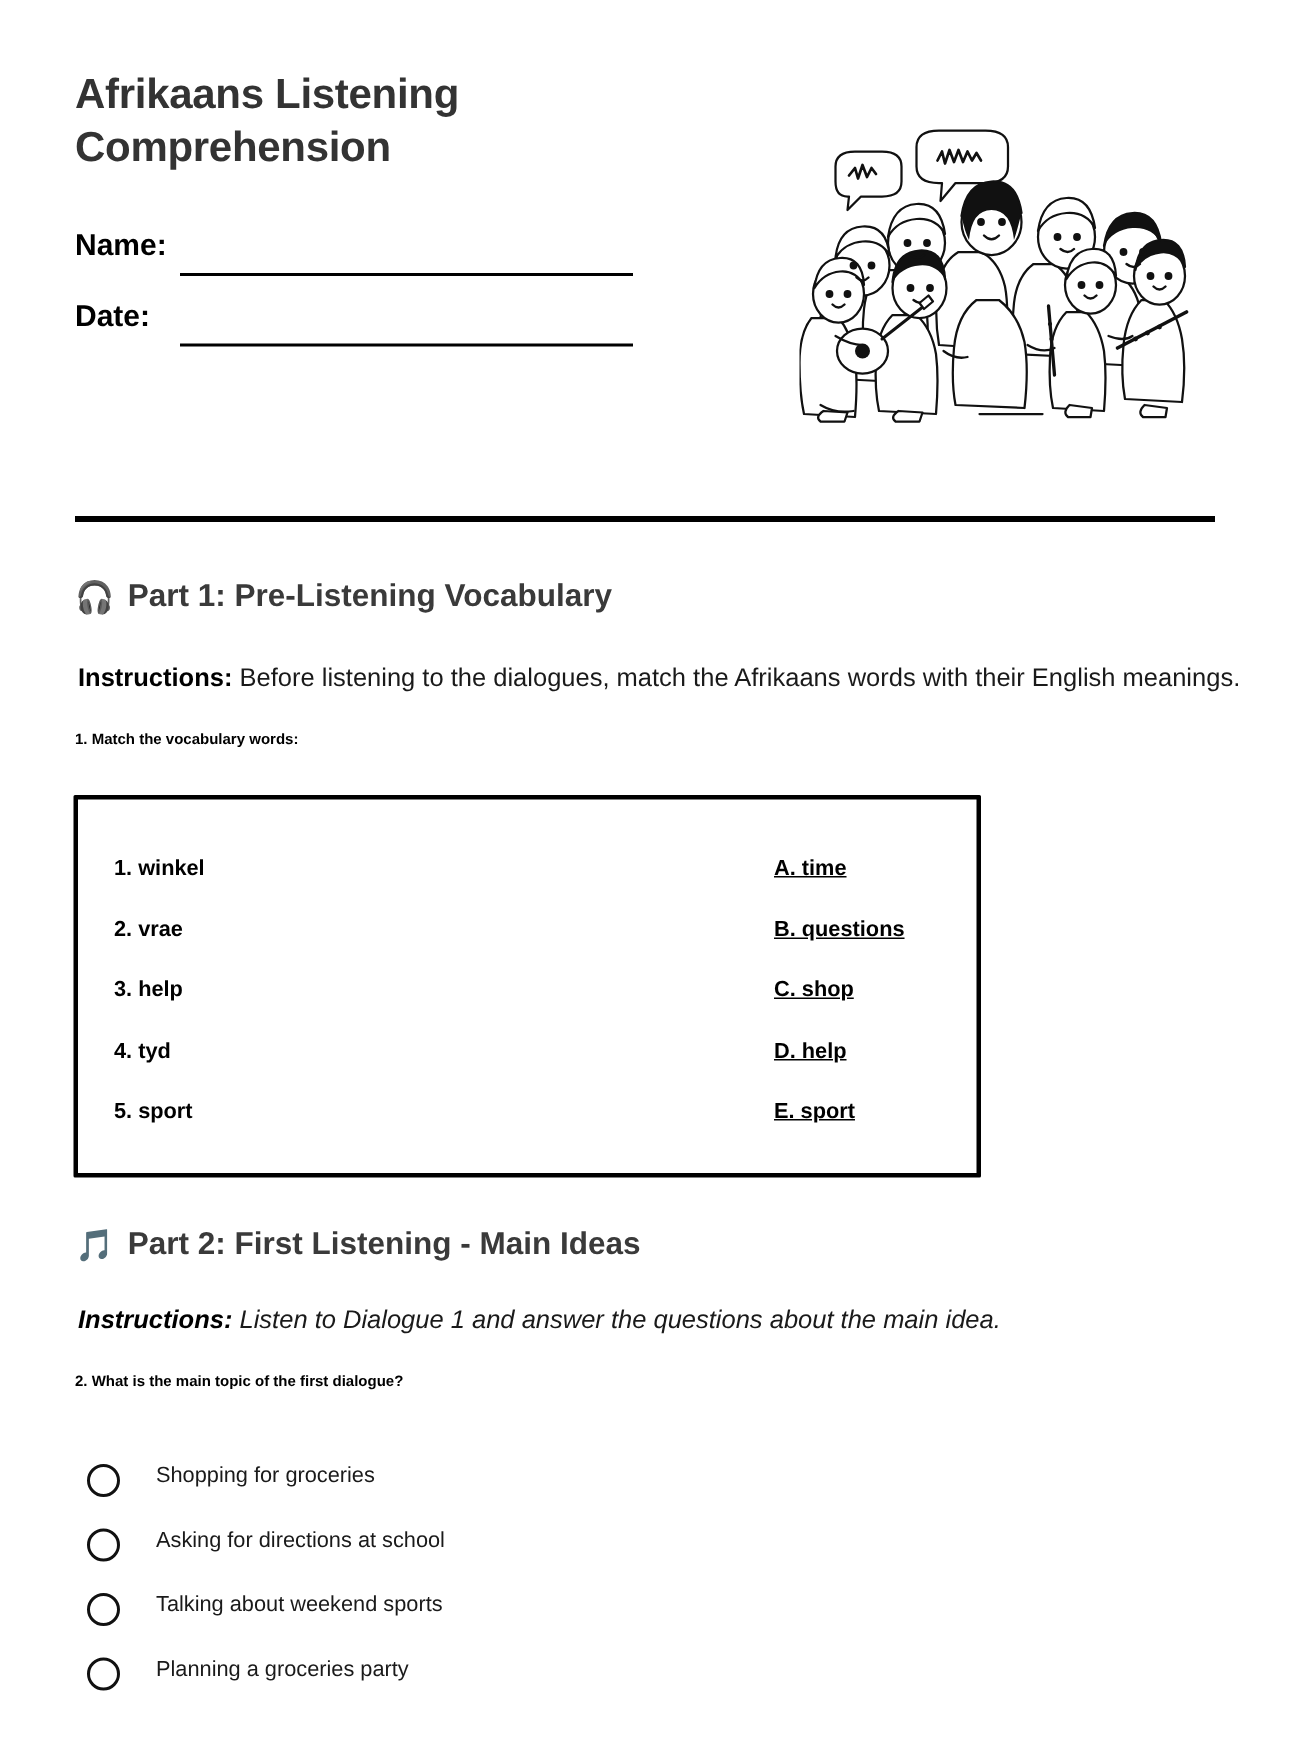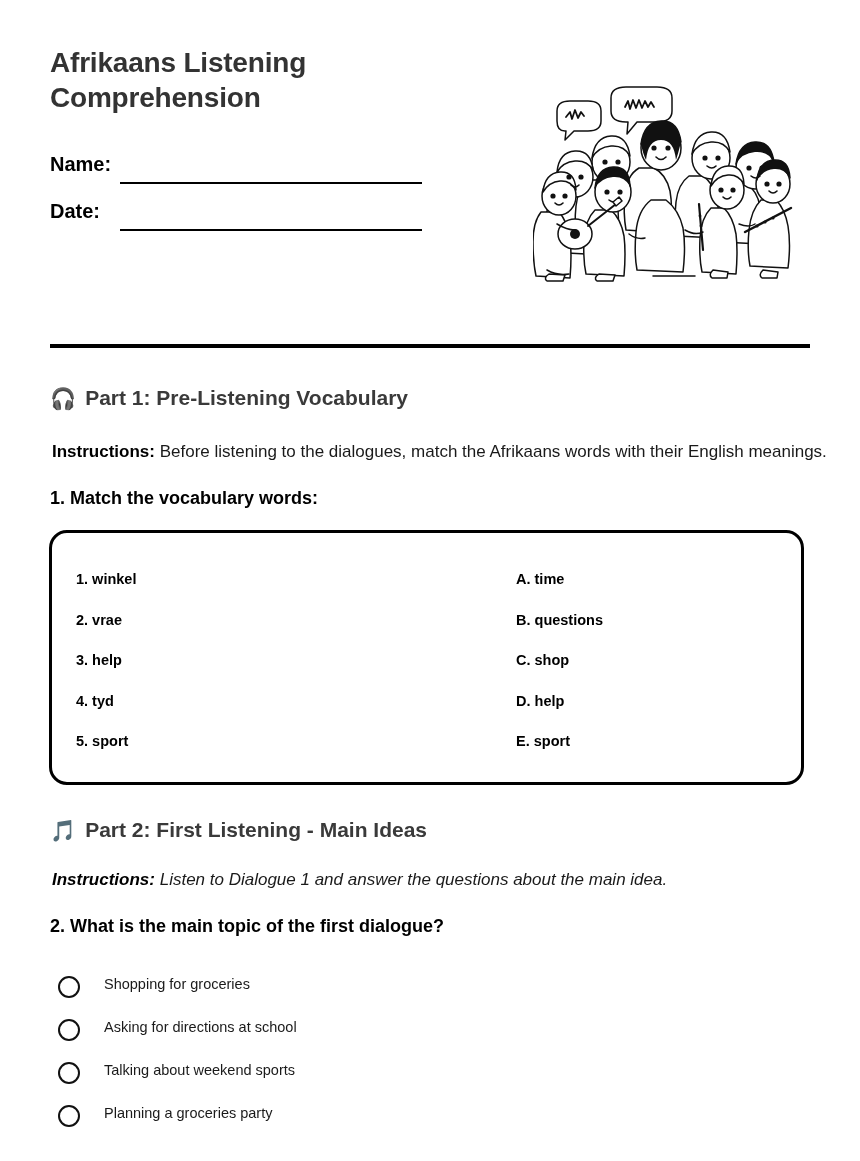--- a/index.html
+++ b/index.html
@@ -100,38 +100,38 @@
   .instructions {
     position: absolute;
     left: 52px;
     font-size: 17px;
     color: #1a1a1a;
   }
   .instructions .lead { font-weight: bold; color: #000; }
   .question {
     position: absolute;
     left: 50px;
-    font-size: 18px;
+    font-size: 10px;
     font-weight: bold;
     color: #000;
   }
 
   #part1-heading { top: 386px; }
   #part1-instructions { top: 442px; }
   #part1-question { top: 488px; }
 
   
   .match-box {
     position: absolute;
     left: 49px;
     top: 530px;
-    width: 755px;
+    width: 605px;
     height: 255px;
     border: 3px solid #000;
-    border-radius: 18px;
+    border-radius: 1px;
     box-sizing: border-box;
   }
   .match-cols {
     position: absolute;
     left: 0; top: 0; right: 0; bottom: 0;
     padding: 38px 0 0 0;
   }
   .match-row {
     display: flex;
     height: 40.5px;
@@ -144,20 +144,21 @@
     box-sizing: border-box;
     font-size: 14.5px;
     font-weight: bold;
     color: #000;
   }
   .match-right {
     flex: 1 1 auto;
     font-size: 14.5px;
     font-weight: bold;
     color: #000;
+    text-decoration: underline;
   }
 
   #part2-heading { top: 818px; }
   #part2-instructions { top: 870px; font-style: italic; }
   #part2-question { top: 916px; }
 
   
   .options {
     position: absolute;
     left: 58px;

